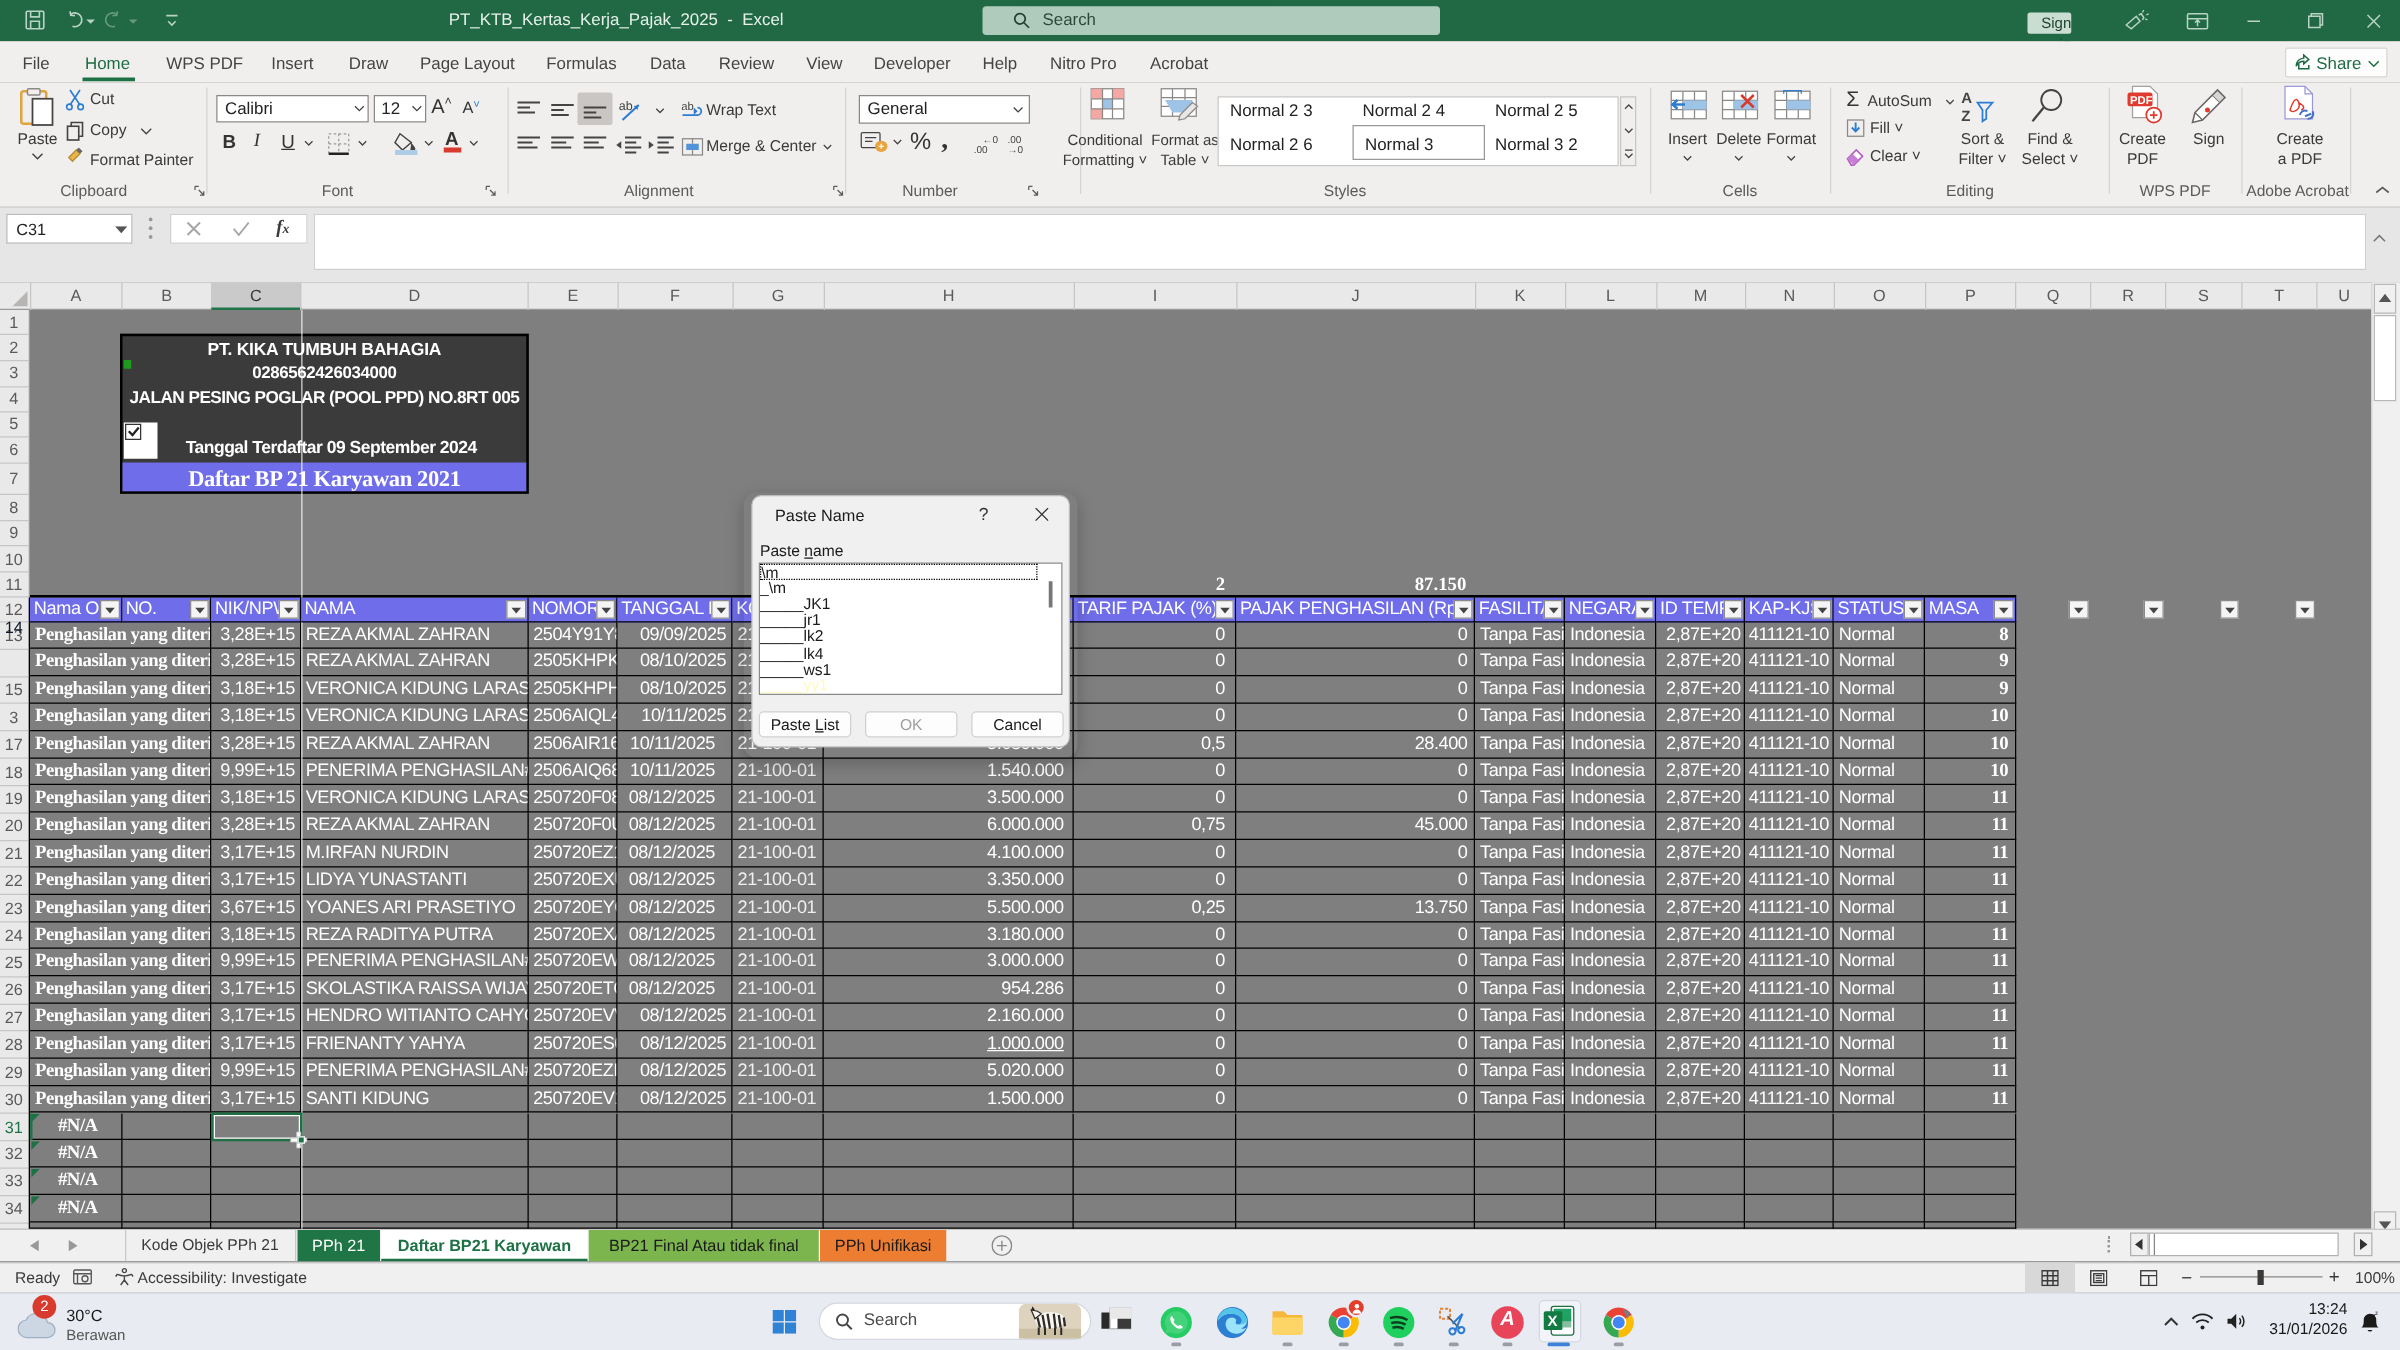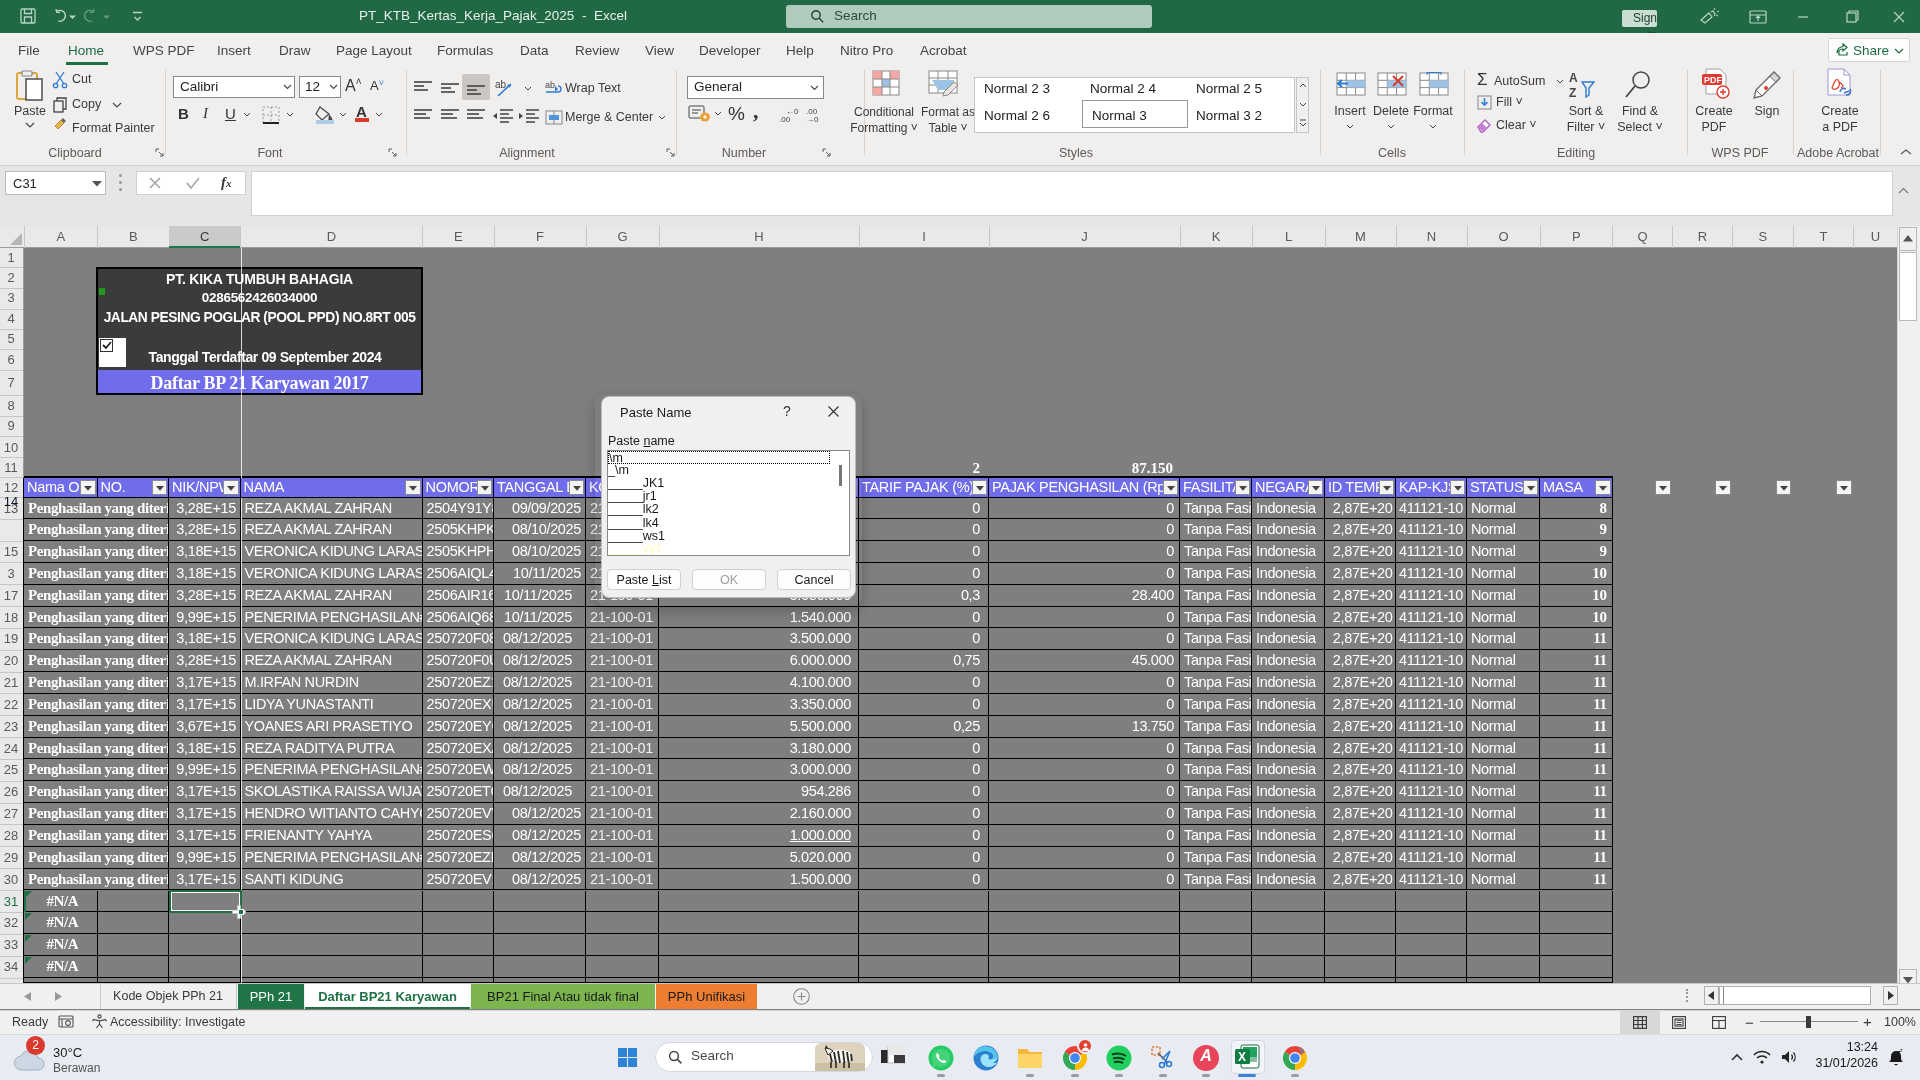--- a/index.html
+++ b/index.html
@@ -556,21 +556,21 @@
 <div class="a" style="left:98px;top:271px;width:323px;text-align:center;font-size:14px;font-weight:bold;color:#fff;letter-spacing:-0.2px">PT. KIKA TUMBUH BAHAGIA</div>
 <div class="a" style="left:98px;top:290px;width:323px;text-align:center;font-size:13.5px;font-weight:bold;color:#fff;letter-spacing:-0.3px">0286562426034000</div>
 <div class="a" style="left:98px;top:310px;width:323px;text-align:center;font-size:13.8px;font-weight:bold;color:#fff;letter-spacing:-0.45px;white-space:nowrap">JALAN PESING POGLAR (POOL PPD) NO.8RT 005</div>
 <div class="a" style="left:99px;top:288px;width:6px;height:7px;background:#1f9a1f"></div>
 <div class="a" style="left:99px;top:338px;width:27px;height:29px;background:#fff"></div>
 <div class="a" style="left:100px;top:339px;width:13px;height:13px;background:#fff;border:1px solid #333"></div>
 <svg class="a" style="left:102px;top:341px" width="10" height="9" viewBox="0 0 10 9">
     <path d="M1 4l3 3 5-6" fill="none" stroke="#222" stroke-width="1.8"></path>
   </svg>
 <div class="a" style="left:120px;top:349px;width:290px;text-align:center;font-size:14px;font-weight:bold;color:#fff;letter-spacing:-0.4px;white-space:nowrap">Tanggal Terdaftar 09 September 2024</div>
-<div class="a ser" style="left:98px;top:373.3px;width:323px;text-align:center;font-size:18px;font-weight:bold;color:#fff;letter-spacing:-0.3px">Daftar BP 21 Karyawan 2017</div>
+<div class="a ser" style="left:98px;top:373.3px;width:323px;text-align:center;font-size:18px;font-weight:bold;color:#fff;letter-spacing:-0.3px">Daftar BP 21 Karyawan 2021</div>
 <div class="a ser" style="left:859px;top:457.5px;width:121px;height:20px;line-height:20px;text-align:right;font-size:15px;font-weight:bold;color:#fff">2</div>
 <div class="a ser" style="left:989px;top:457.5px;width:184px;height:20px;line-height:20px;text-align:right;font-size:15px;font-weight:bold;color:#fff">87.150</div>
 <div class="a" style="left:24px;top:476.0px;width:1588.5px;height:2px;background:#000;z-index:2"></div>
 <div class="a" style="left:23px;top:477.5px;width:1px;height:505.5px;background:#000;z-index:2"></div>
 <div class="a" style="left:24px;top:477.5px;width:73.5px;height:20.0px;line-height:19.0px;border-right:1.4px solid #000;border-bottom:1.4px solid #000;overflow:hidden;white-space:nowrap;z-index:1;text-align:left;font-size:14.5px;color:#fff;letter-spacing:-0.35px;padding-left:3px;background:#6f6de9;"><span style="letter-spacing:-0.3px;display:inline-block;overflow:hidden;white-space:nowrap;width:53.5px;vertical-align:top">Nama Objek Pajak</span></div>
 <div class="a" style="left:97.5px;top:477.5px;width:71.5px;height:20.0px;line-height:19.0px;border-right:1.4px solid #000;border-bottom:1.4px solid #000;overflow:hidden;white-space:nowrap;z-index:1;text-align:left;font-size:14.5px;color:#fff;letter-spacing:-0.35px;padding-left:3px;background:#6f6de9;"><span style="letter-spacing:-0.3px;display:inline-block;overflow:hidden;white-space:nowrap;width:51.5px;vertical-align:top">NO.</span></div>
 <div class="a" style="left:169px;top:477.5px;width:71.5px;height:20.0px;line-height:19.0px;border-right:1.4px solid #000;border-bottom:1.4px solid #000;overflow:hidden;white-space:nowrap;z-index:1;text-align:left;font-size:14.5px;color:#fff;letter-spacing:-0.35px;padding-left:3px;background:#6f6de9;"><span style="letter-spacing:-0.3px;display:inline-block;overflow:hidden;white-space:nowrap;width:51.5px;vertical-align:top">NIK/NPWP</span></div>
 <div class="a" style="left:240.5px;top:477.5px;width:182.0px;height:20.0px;line-height:19.0px;border-right:1.4px solid #000;border-bottom:1.4px solid #000;overflow:hidden;white-space:nowrap;z-index:1;text-align:left;font-size:14.5px;color:#fff;letter-spacing:-0.35px;padding-left:3px;background:#6f6de9;"><span style="letter-spacing:-0.3px;display:inline-block;overflow:hidden;white-space:nowrap;width:162.0px;vertical-align:top">NAMA</span></div>
 <div class="a" style="left:422.5px;top:477.5px;width:71.5px;height:20.0px;line-height:19.0px;border-right:1.4px solid #000;border-bottom:1.4px solid #000;overflow:hidden;white-space:nowrap;z-index:1;text-align:left;font-size:14.5px;color:#fff;letter-spacing:-0.35px;padding-left:3px;background:#6f6de9;"><span style="letter-spacing:-0.3px;display:inline-block;overflow:hidden;white-space:nowrap;width:51.5px;vertical-align:top">NOMOR BUKTI POTONG</span></div>
 <div class="a" style="left:494px;top:477.5px;width:92px;height:20.0px;line-height:19.0px;border-right:1.4px solid #000;border-bottom:1.4px solid #000;overflow:hidden;white-space:nowrap;z-index:1;text-align:left;font-size:14.5px;color:#fff;letter-spacing:-0.35px;padding-left:3px;background:#6f6de9;"><span style="letter-spacing:-0.3px;display:inline-block;overflow:hidden;white-space:nowrap;width:72px;vertical-align:top">TANGGAL BUKTI</span></div>
@@ -724,21 +724,21 @@
 <div class="a" style="left:1396px;top:562.9900000000001px;width:71px;height:21.83000000000004px;line-height:20.83000000000004px;border-right:1.4px solid #000;border-bottom:1.4px solid #000;overflow:hidden;white-space:nowrap;z-index:1;text-align:left;font-size:14.5px;color:#fff;letter-spacing:-0.35px;padding-left:3px;">411121-10</div>
 <div class="a" style="left:1467px;top:562.9900000000001px;width:73px;height:21.83000000000004px;line-height:20.83000000000004px;border-right:1.4px solid #000;border-bottom:1.4px solid #000;overflow:hidden;white-space:nowrap;z-index:1;text-align:left;font-size:14.5px;color:#fff;letter-spacing:-0.35px;padding-left:4px;">Normal</div>
 <div class="a ser" style="left:1540px;top:562.9900000000001px;width:72.5px;height:21.83000000000004px;line-height:20.83000000000004px;border-right:1.4px solid #000;border-bottom:1.4px solid #000;overflow:hidden;white-space:nowrap;z-index:1;text-align:right;font-size:15px;color:#fff;letter-spacing:-0.4px;padding-right:5px;font-weight:bold;">10</div>
 <div class="a ser" style="left:24px;top:584.8200000000002px;width:145px;height:21.83000000000004px;line-height:20.83000000000004px;border-right:1.4px solid #000;border-bottom:1.4px solid #000;overflow:hidden;white-space:nowrap;z-index:1;text-align:left;font-size:15px;color:#fff;letter-spacing:-0.4px;padding-left:4px;font-weight:bold;">Penghasilan yang diterima atau diperoleh Pegawai</div>
 <div class="a" style="left:169px;top:584.8200000000002px;width:71.5px;height:21.83000000000004px;line-height:20.83000000000004px;border-right:1.4px solid #000;border-bottom:1.4px solid #000;overflow:hidden;white-space:nowrap;z-index:1;text-align:right;font-size:14.5px;color:#fff;letter-spacing:-0.35px;padding-right:3.5px;">3,28E+15</div>
 <div class="a" style="left:240.5px;top:584.8200000000002px;width:182.0px;height:21.83000000000004px;line-height:20.83000000000004px;border-right:1.4px solid #000;border-bottom:1.4px solid #000;overflow:hidden;white-space:nowrap;z-index:1;text-align:left;font-size:14.5px;color:#fff;letter-spacing:-0.35px;padding-left:4px;">REZA AKMAL ZAHRAN</div>
 <div class="a" style="left:422.5px;top:584.8200000000002px;width:71.5px;height:21.83000000000004px;line-height:20.83000000000004px;border-right:1.4px solid #000;border-bottom:1.4px solid #000;overflow:hidden;white-space:nowrap;z-index:1;text-align:left;font-size:14.5px;color:#fff;letter-spacing:-0.35px;padding-left:4px;">2506AIR16</div>
 <div class="a" style="left:494px;top:584.8200000000002px;width:92px;height:21.83000000000004px;line-height:20.83000000000004px;border-right:1.4px solid #000;border-bottom:1.4px solid #000;overflow:hidden;white-space:nowrap;z-index:1;text-align:right;font-size:14.5px;color:#fff;letter-spacing:-0.35px;padding-right:13px;">10/11/2025</div>
 <div class="a" style="left:586px;top:584.8200000000002px;width:73px;height:21.83000000000004px;line-height:20.83000000000004px;border-right:1.4px solid #000;border-bottom:1.4px solid #000;overflow:hidden;white-space:nowrap;z-index:1;text-align:left;font-size:14.5px;color:#efefef;letter-spacing:-0.35px;padding-left:4px;">21-100-01</div>
 <div class="a" style="left:659px;top:584.8200000000002px;width:200px;height:21.83000000000004px;line-height:20.83000000000004px;border-right:1.4px solid #000;border-bottom:1.4px solid #000;overflow:hidden;white-space:nowrap;z-index:1;text-align:right;font-size:14.5px;color:#fff;letter-spacing:-0.35px;padding-right:7px;">5.680.000</div>
-<div class="a" style="left:859px;top:584.8200000000002px;width:130px;height:21.83000000000004px;line-height:20.83000000000004px;border-right:1.4px solid #000;border-bottom:1.4px solid #000;overflow:hidden;white-space:nowrap;z-index:1;text-align:right;font-size:14.5px;color:#fff;letter-spacing:-0.35px;padding-right:8px;">0,3</div>
+<div class="a" style="left:859px;top:584.8200000000002px;width:130px;height:21.83000000000004px;line-height:20.83000000000004px;border-right:1.4px solid #000;border-bottom:1.4px solid #000;overflow:hidden;white-space:nowrap;z-index:1;text-align:right;font-size:14.5px;color:#fff;letter-spacing:-0.35px;padding-right:8px;">0,5</div>
 <div class="a" style="left:989px;top:584.8200000000002px;width:191px;height:21.83000000000004px;line-height:20.83000000000004px;border-right:1.4px solid #000;border-bottom:1.4px solid #000;overflow:hidden;white-space:nowrap;z-index:1;text-align:right;font-size:14.5px;color:#fff;letter-spacing:-0.35px;padding-right:5px;">28.400</div>
 <div class="a" style="left:1180px;top:584.8200000000002px;width:72px;height:21.83000000000004px;line-height:20.83000000000004px;border-right:1.4px solid #000;border-bottom:1.4px solid #000;overflow:hidden;white-space:nowrap;z-index:1;text-align:left;font-size:14.5px;color:#fff;letter-spacing:-0.35px;padding-left:4px;">Tanpa Fasilitas</div>
 <div class="a" style="left:1252px;top:584.8200000000002px;width:73px;height:21.83000000000004px;line-height:20.83000000000004px;border-right:1.4px solid #000;border-bottom:1.4px solid #000;overflow:hidden;white-space:nowrap;z-index:1;text-align:left;font-size:14.5px;color:#fff;letter-spacing:-0.35px;padding-left:4px;">Indonesia</div>
 <div class="a" style="left:1325px;top:584.8200000000002px;width:71px;height:21.83000000000004px;line-height:20.83000000000004px;border-right:1.4px solid #000;border-bottom:1.4px solid #000;overflow:hidden;white-space:nowrap;z-index:1;text-align:right;font-size:14.5px;color:#fff;letter-spacing:-0.35px;padding-right:2.5px;">2,87E+20</div>
 <div class="a" style="left:1396px;top:584.8200000000002px;width:71px;height:21.83000000000004px;line-height:20.83000000000004px;border-right:1.4px solid #000;border-bottom:1.4px solid #000;overflow:hidden;white-space:nowrap;z-index:1;text-align:left;font-size:14.5px;color:#fff;letter-spacing:-0.35px;padding-left:3px;">411121-10</div>
 <div class="a" style="left:1467px;top:584.8200000000002px;width:73px;height:21.83000000000004px;line-height:20.83000000000004px;border-right:1.4px solid #000;border-bottom:1.4px solid #000;overflow:hidden;white-space:nowrap;z-index:1;text-align:left;font-size:14.5px;color:#fff;letter-spacing:-0.35px;padding-left:4px;">Normal</div>
 <div class="a ser" style="left:1540px;top:584.8200000000002px;width:72.5px;height:21.83000000000004px;line-height:20.83000000000004px;border-right:1.4px solid #000;border-bottom:1.4px solid #000;overflow:hidden;white-space:nowrap;z-index:1;text-align:right;font-size:15px;color:#fff;letter-spacing:-0.4px;padding-right:5px;font-weight:bold;">10</div>
 <div class="a ser" style="left:24px;top:606.6500000000002px;width:145px;height:21.83000000000004px;line-height:20.83000000000004px;border-right:1.4px solid #000;border-bottom:1.4px solid #000;overflow:hidden;white-space:nowrap;z-index:1;text-align:left;font-size:15px;color:#fff;letter-spacing:-0.4px;padding-left:4px;font-weight:bold;">Penghasilan yang diterima atau diperoleh Pegawai</div>
 <div class="a" style="left:169px;top:606.6500000000002px;width:71.5px;height:21.83000000000004px;line-height:20.83000000000004px;border-right:1.4px solid #000;border-bottom:1.4px solid #000;overflow:hidden;white-space:nowrap;z-index:1;text-align:right;font-size:14.5px;color:#fff;letter-spacing:-0.35px;padding-right:3.5px;">9,99E+15</div>
 <div class="a" style="left:240.5px;top:606.6500000000002px;width:182.0px;height:21.83000000000004px;line-height:20.83000000000004px;border-right:1.4px solid #000;border-bottom:1.4px solid #000;overflow:hidden;white-space:nowrap;z-index:1;text-align:left;font-size:14.5px;color:#fff;letter-spacing:-0.35px;padding-left:4px;">PENERIMA PENGHASILAN#3</div>

